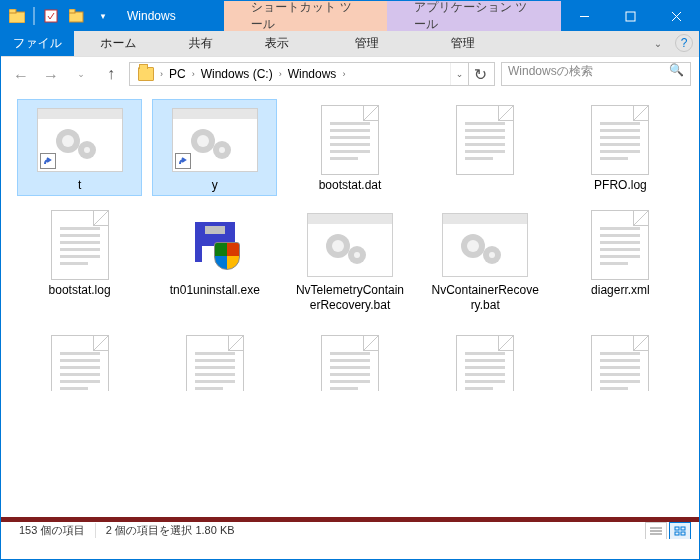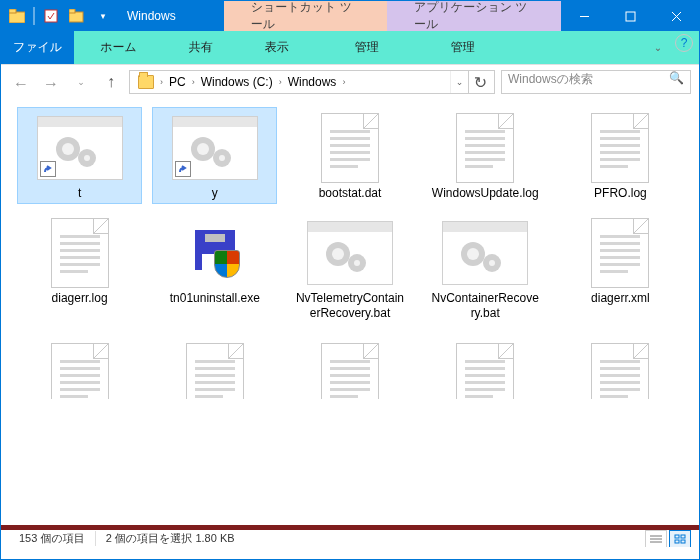--- a/index.html
+++ b/index.html
@@ -13,21 +13,21 @@
 .tool-tabs { display: flex; margin-left: 40px; }
 .tool-tab { display: flex; align-items: center; justify-content: center; font-size: 12px; padding: 4px 27px; color: #444; }
 .tool-tab.orange { background: #f9cdb7; }
 .tool-tab.purple { background: #d5c3ec; }
 .tb-spacer { flex: 1; }
 .win-controls { display: flex; }
 .win-btn { width: 46px; display: flex; align-items: center; justify-content: center; color: #fff; }
 .win-btn svg { stroke: #fff; stroke-width: 1; fill: none; }
 
 
-.ribbon { height: 34px; background: #5eead4; border-bottom: 1px solid #e1e1e1; display: flex; align-items: stretch; }
+.ribbon { height: 26px; background: #e5e5e5; border-bottom: 1px solid #e1e1e1; display: flex; align-items: stretch; }
 .ribbon .file-tab { background: #0078d7; color: #fff; font-size: 12px; display: flex; align-items: center; padding: 0 12px; }
 .ribbon .rtab { font-size: 12px; display: flex; align-items: center; padding: 0 26px; color: #222; }
 .ribbon .spacer { flex: 1; }
 .ribbon .help { width: 26px; display: flex; align-items: center; justify-content: center; color: #0078d7; border: 1px solid #c7c7c7; border-radius: 50%; font-size: 12px; margin: 3px 6px; height: 18px; width: 18px; }
 .ribbon .expand { width: 22px; display: flex; align-items: center; justify-content: center; color: #666; font-size: 10px; }
 .manage-row { display:flex; align-items:center; }
 
 
 .addr-row { height: 34px; display: flex; align-items: center; gap: 6px; padding: 4px 8px; }
 .nav-btn { width: 24px; height: 24px; display: flex; align-items: center; justify-content: center; color: #969696; }
@@ -229,21 +229,20 @@
         <div class="thumb">
           <div class="icon-doc">
             <div class="line"></div>
             <div class="line"></div>
             <div class="line"></div>
             <div class="line"></div>
             <div class="line"></div>
             <div class="line short"></div>
           </div>
         </div>
-        <div class="label">WindowsUpdate.log</div>
       </div>
       <div class="item">
         <div class="thumb">
           <div class="icon-doc">
             <div class="line"></div>
             <div class="line"></div>
             <div class="line"></div>
             <div class="line"></div>
             <div class="line"></div>
             <div class="line short"></div>
@@ -255,21 +254,21 @@
         <div class="thumb">
           <div class="icon-doc">
             <div class="line"></div>
             <div class="line"></div>
             <div class="line"></div>
             <div class="line"></div>
             <div class="line"></div>
             <div class="line short"></div>
           </div>
         </div>
-        <div class="label">diagerr.log</div>
+        <div class="label">bootstat.log</div>
       </div>
       <div class="item">
         <div class="thumb">
           <div class="icon-exe">
             <div class="disk"></div>
             <div class="shield"></div>
           </div>
         </div>
         <div class="label">tn01uninstall.exe</div>
       </div>

